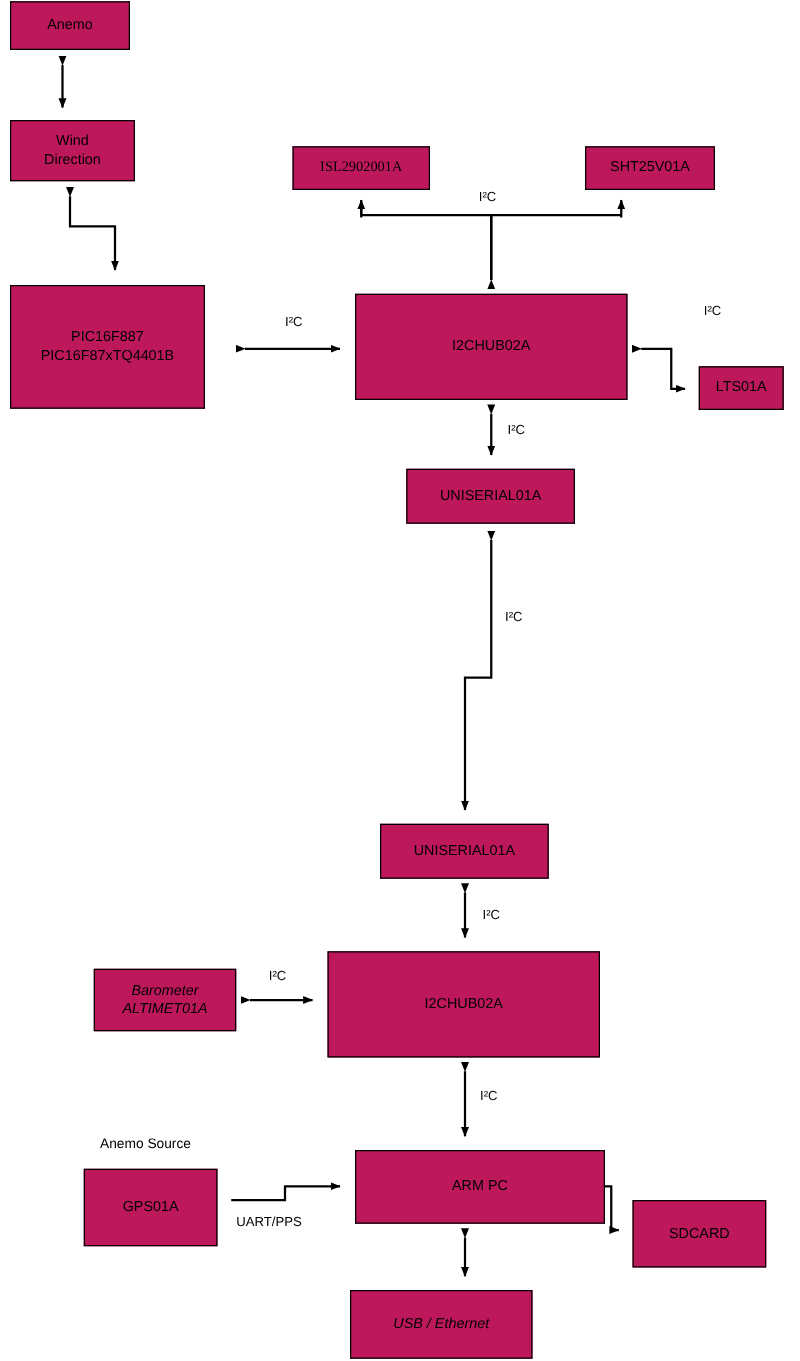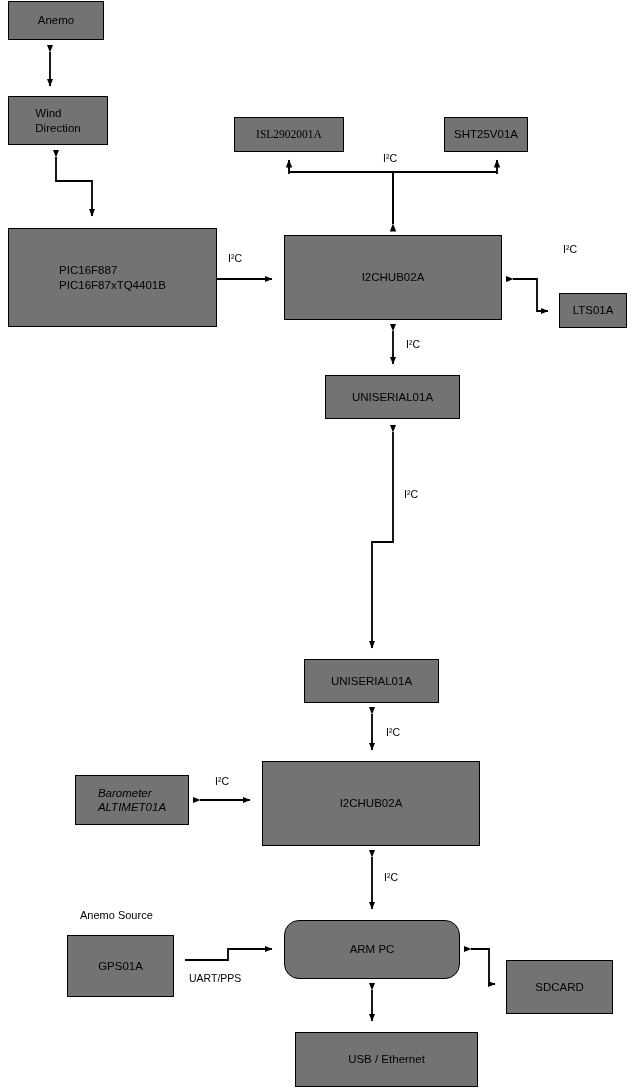--- a/index.html
+++ b/index.html
@@ -21,25 +21,25 @@
     position: absolute;
     left: 0;
     top: 0;
     width: 640px;
     height: 1089px;
   }
   .node {
     position: absolute;
     box-sizing: border-box;
     border: 1.6px solid #000000;
-    background: #737373;
+    background: #be185d;
     display: flex;
     align-items: center;
     justify-content: center;
-    text-align: left;
+    text-align: center;
     font-size: 11.5px;
     color: #000000;
     line-height: 1.25;
     white-space: pre-line;
     z-index: 2;
   }
   .edge-label {
     position: absolute;
     font-size: 10.5px;
     color: #000000;
@@ -102,47 +102,47 @@
 
       <line x1="372" y1="990" x2="372" y2="1021" marker-start="url(#arrow)" marker-end="url(#arrow)"></line>
     </g>
   </svg>
 
   <div class="node" style="left:8px;  top:1px;   width:96px;  height:39px;">Anemo</div>
 
   <div class="node" style="left:8px;  top:96px;  width:100px;  height:49px;">Wind
 Direction</div>
 
-  <div class="node" style="left:8px;  top:228px; width:209px; height:99px;">PIC16F887
+  <div class="node" style="left:8px;  top:228px; width:156px; height:99px;">PIC16F887
 PIC16F87xTQ4401B</div>
 
   <div class="node" style="left:234px; top:117px; width:110px; height:35px;font-family:Liberation Serif, serif;">ISL2902001A</div>
 
-  <div class="node" style="left:444px; top:117px; width:84px; height:35px;">SHT25V01A</div>
+  <div class="node" style="left:468px; top:117px; width:104px; height:35px;">SHT25V01A</div>
 
   <div class="node" style="left:284px; top:235px; width:218px; height:85px;">I2CHUB02A</div>
 
   <div class="node" style="left:559px; top:293px; width:68px;  height:35px;">LTS01A</div>
 
   <div class="node" style="left:325px; top:375px; width:135px; height:44px;">UNISERIAL01A</div>
 
   <div class="node" style="left:304px; top:659px; width:135px; height:44px;">UNISERIAL01A</div>
 
   <div class="node" style="left:262px; top:761px; width:218px; height:85px;">I2CHUB02A</div>
 
   <div class="node" style="left:75px;  top:775px; width:114px; height:50px;font-style:italic;">Barometer
 ALTIMET01A</div>
 
-  <div class="node" style="left:284px; top:920px; width:176px; height:59px;border-radius:15px;">ARM PC</div>
+  <div class="node" style="left:284px; top:920px; width:200px; height:59px;">ARM PC</div>
 
   <div class="node" style="left:67px;  top:935px; width:107px; height:62px;">GPS01A</div>
 
   <div class="node" style="left:506px; top:960px; width:107px; height:54px;">SDCARD</div>
 
-  <div class="node" style="left:295px; top:1032px; width:183px; height:55px;">USB / Ethernet</div>
+  <div class="node" style="left:280px; top:1032px; width:146px; height:55px;font-style:italic;">USB / Ethernet</div>
 
   <div class="edge-label" style="left:383px; top:152px;">I²C</div>
   <div class="edge-label" style="left:228px; top:252px;">I²C</div>
   <div class="edge-label" style="left:563px; top:243px;">I²C</div>
   <div class="edge-label" style="left:406px; top:338px;">I²C</div>
   <div class="edge-label" style="left:404px; top:488px;">I²C</div>
   <div class="edge-label" style="left:386px; top:726px;">I²C</div>
   <div class="edge-label" style="left:215px; top:775px;">I²C</div>
   <div class="edge-label" style="left:384px; top:871px;">I²C</div>
   <div class="edge-label" style="left:189px; top:972px;">UART/PPS</div>

